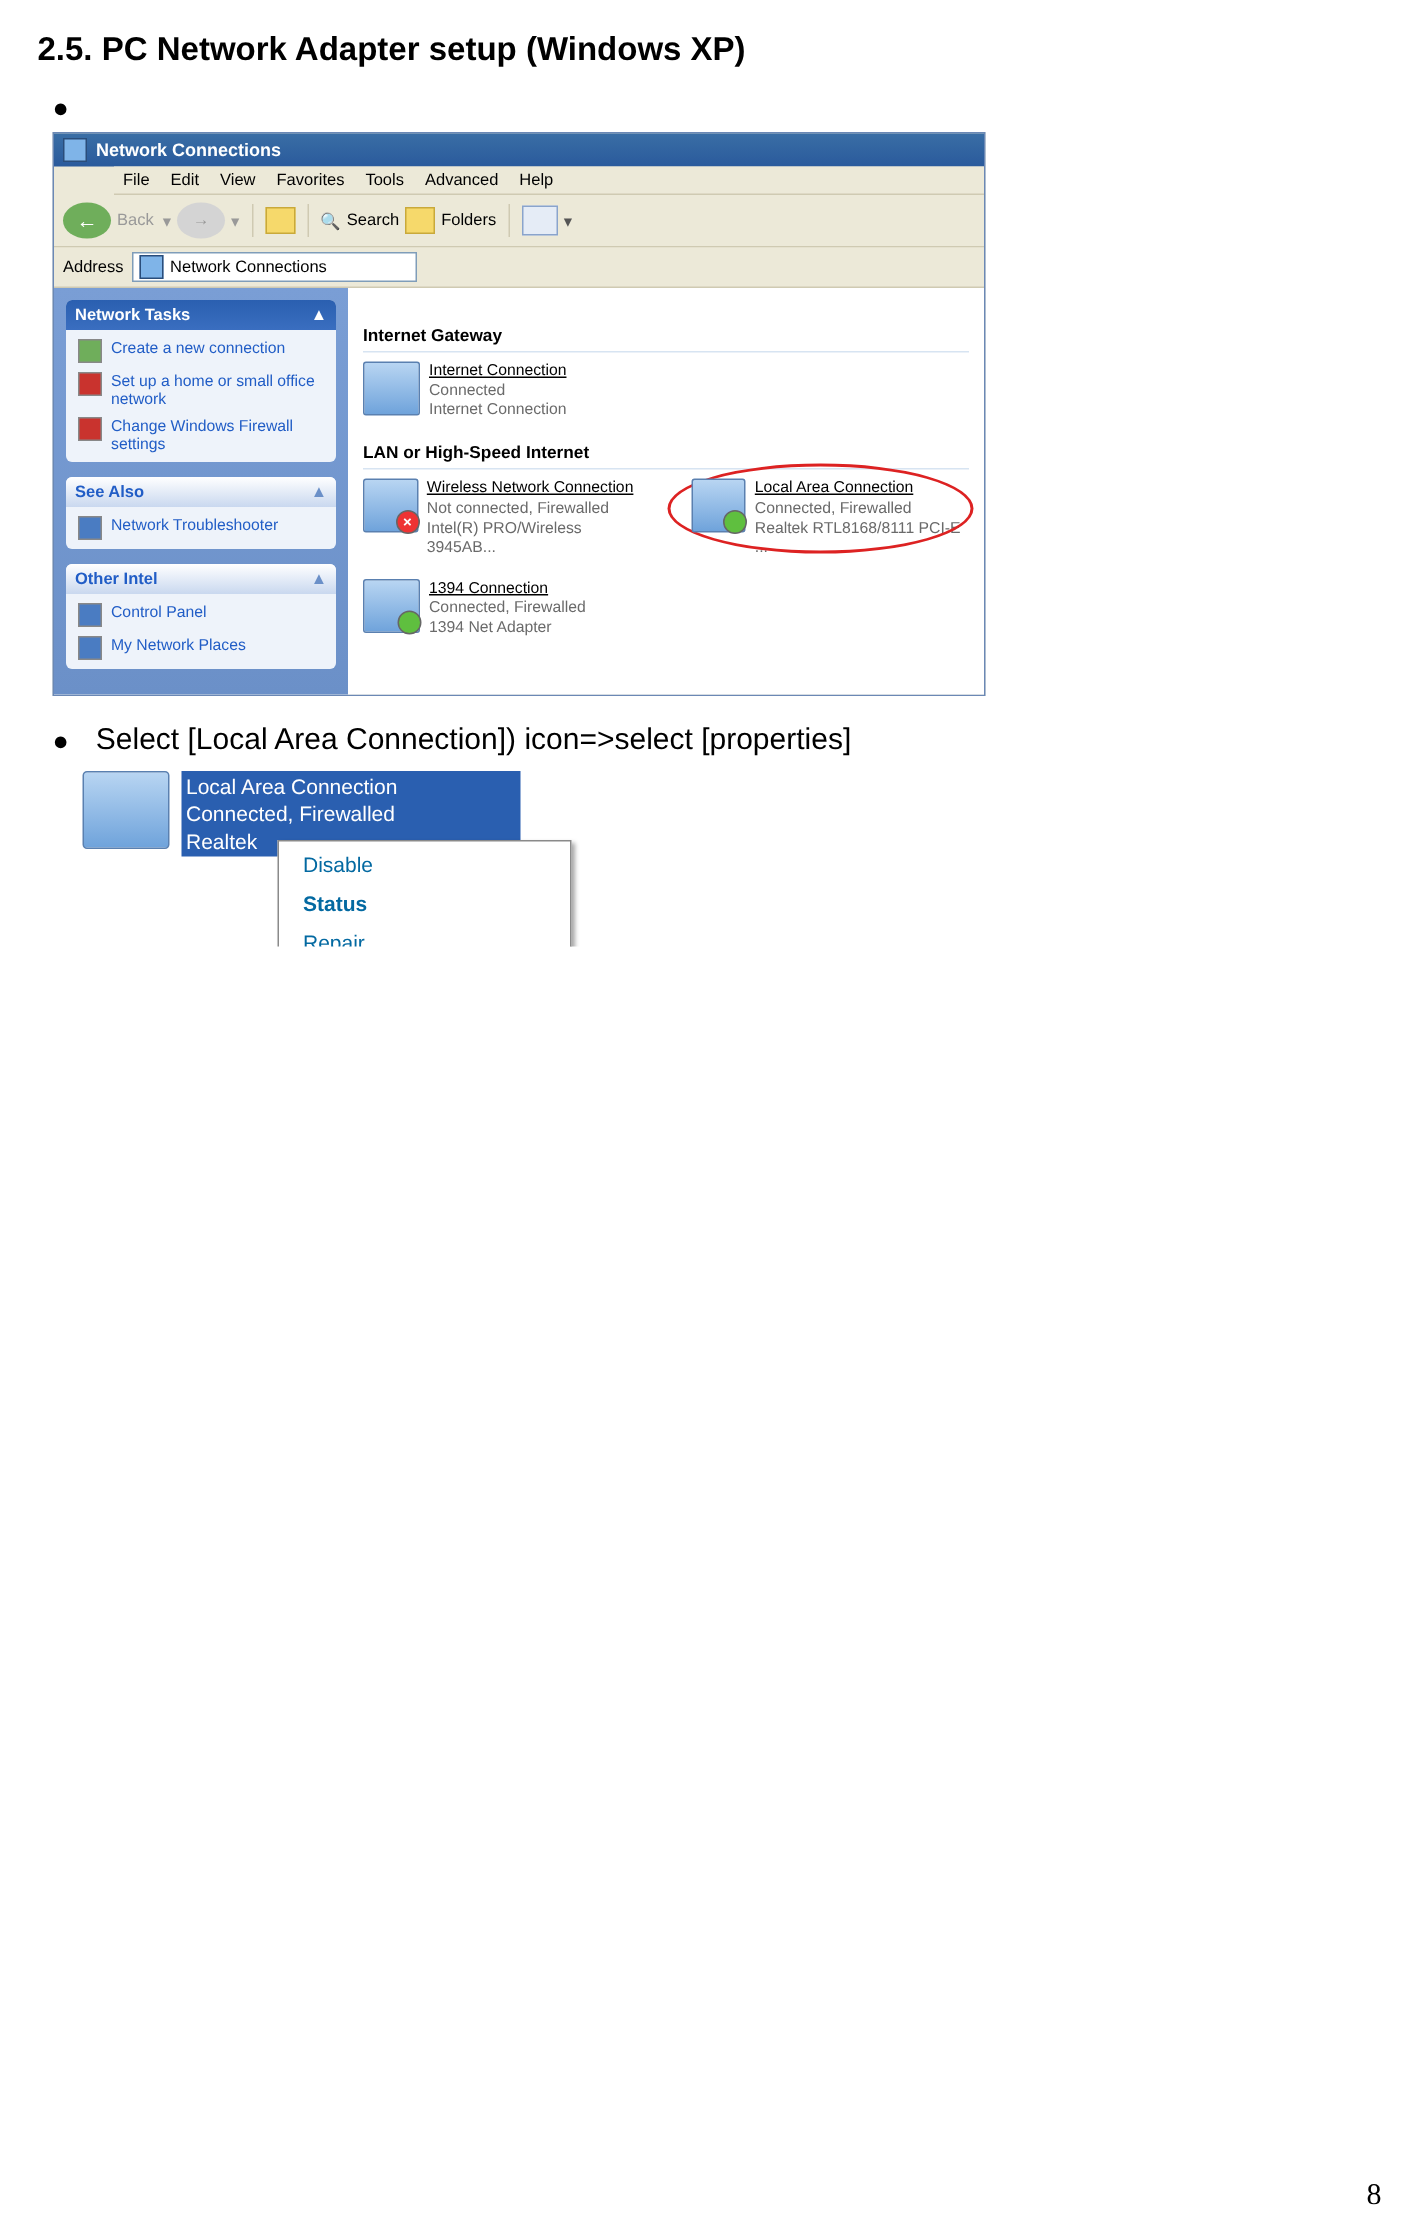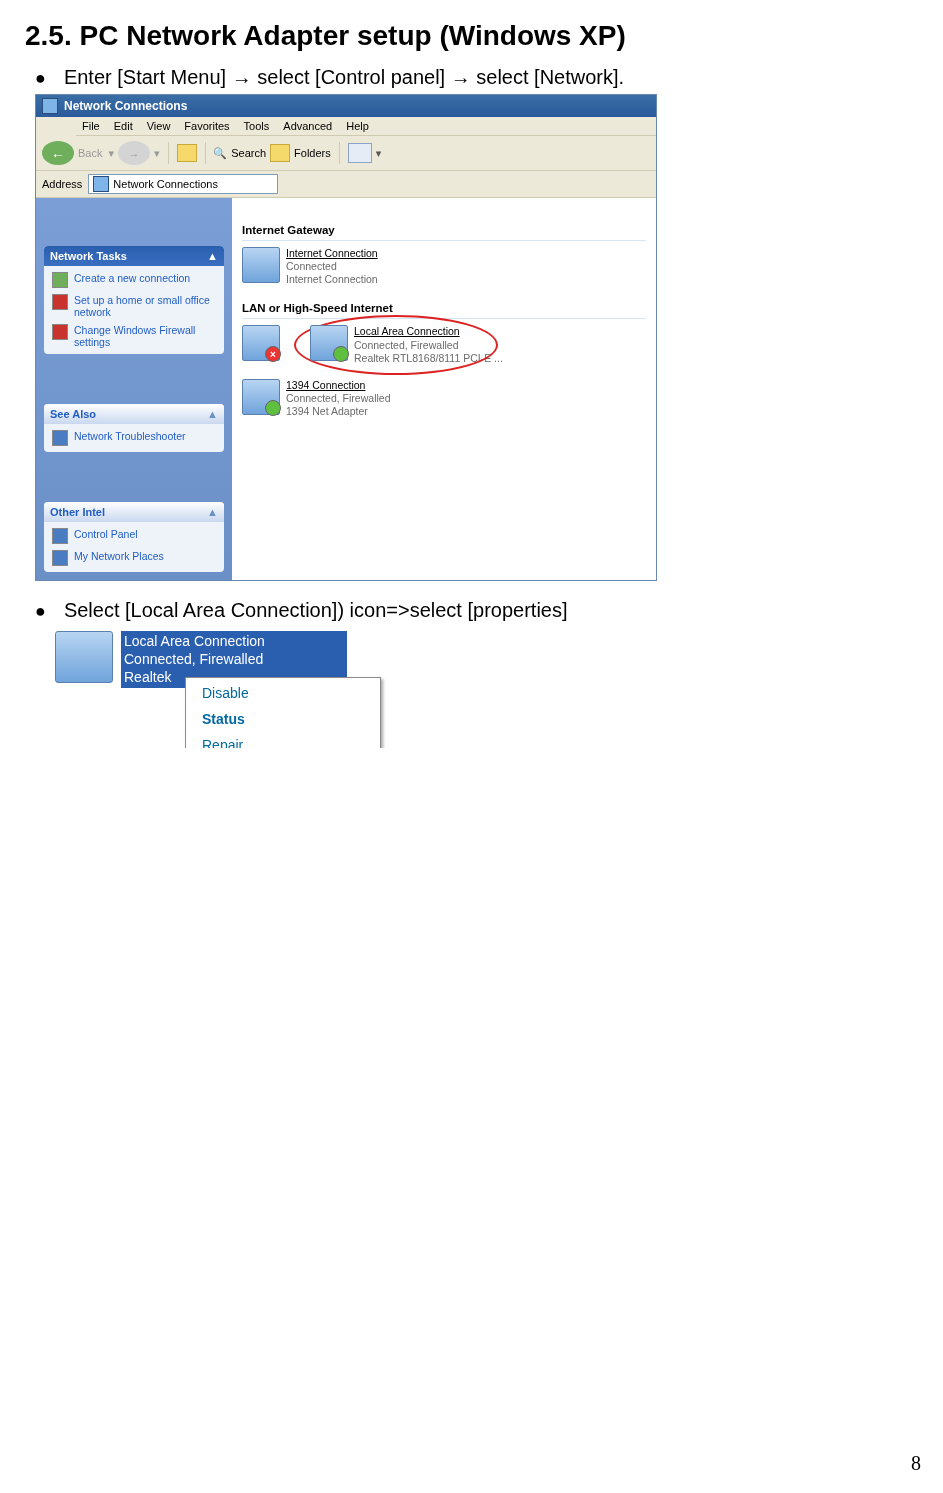--- a/index.html
+++ b/index.html
@@ -5,21 +5,21 @@
   body {
     margin: 0;
     padding: 20px 25px 30px 25px;
     font-family: Arial, Helvetica, sans-serif;
     font-size: 14px;
     color: #000;
     width: 893px;
     background: #fff;
   }
   h2.section-title {
-    font-size: 28px;
+    font-size: 22px;
     font-weight: bold;
     margin: 0 0 14px 0;
   }
   .bullet-line {
     font-size: 20px;
     margin: 4px 0 4px 10px;
     display: flex;
     align-items: flex-start;
   }
   .bullet-dot {
@@ -104,21 +104,20 @@
   .leftpane {
     width:180px;
     background: linear-gradient(#7a9ed5,#6b90c8);
     padding:8px;
     display:flex; flex-direction:column; gap:10px;
   }
   .panel {
     background:#eef3fa;
     border-radius:4px;
     overflow:hidden;
-    margin-top:40px;
   }
   .panel-hd {
     background: linear-gradient(#fff,#c9d8ef);
     color:#215dc6;
     font-weight:bold;
     padding:4px 6px;
     display:flex; justify-content:space-between; align-items:center;
   }
   .panel-hd.dark {
     background: linear-gradient(#2a5fb0,#3a6ec0);
@@ -231,21 +230,20 @@
     font-size:20px;
   }
 </style>
 </head>
 <body>
 
 <h2 class="section-title">2.5. PC Network Adapter setup (Windows XP)</h2>
 
 <div class="bullet-line">
   <span class="bullet-dot">●</span>
-  <span>Enter [Start Menu] → select [Control panel] → select [Network].</span>
 </div>
 
 <div class="win1">
 
   <div class="titlebar1">
     <span class="titlebar-icon"></span>
     <span>Network Connections</span>
   </div>
 
   <div class="menubar">
@@ -358,20 +356,25 @@
           </div>
         </div>
       </div>
 
       <div class="group-hd">LAN or High-Speed Internet</div>
       <div class="conn-row">
         <div class="conn">
           <div class="conn-ico">
             <div class="mini red">×</div>
           </div>
+          <div class="conn-txt">
+            <div class="name">Wireless Network Connection</div>
+            <div class="status">Not connected, Firewalled</div>
+            <div class="dev">Intel(R) PRO/Wireless 3945AB...</div>
+          </div>
         </div>
 
         <div class="conn">
           <div class="circle-highlight"></div>
           <div class="conn-ico">
             <div class="mini green"></div>
           </div>
           <div class="conn-txt">
             <div class="name">Local Area Connection</div>
             <div class="status">Connected, Firewalled</div>

